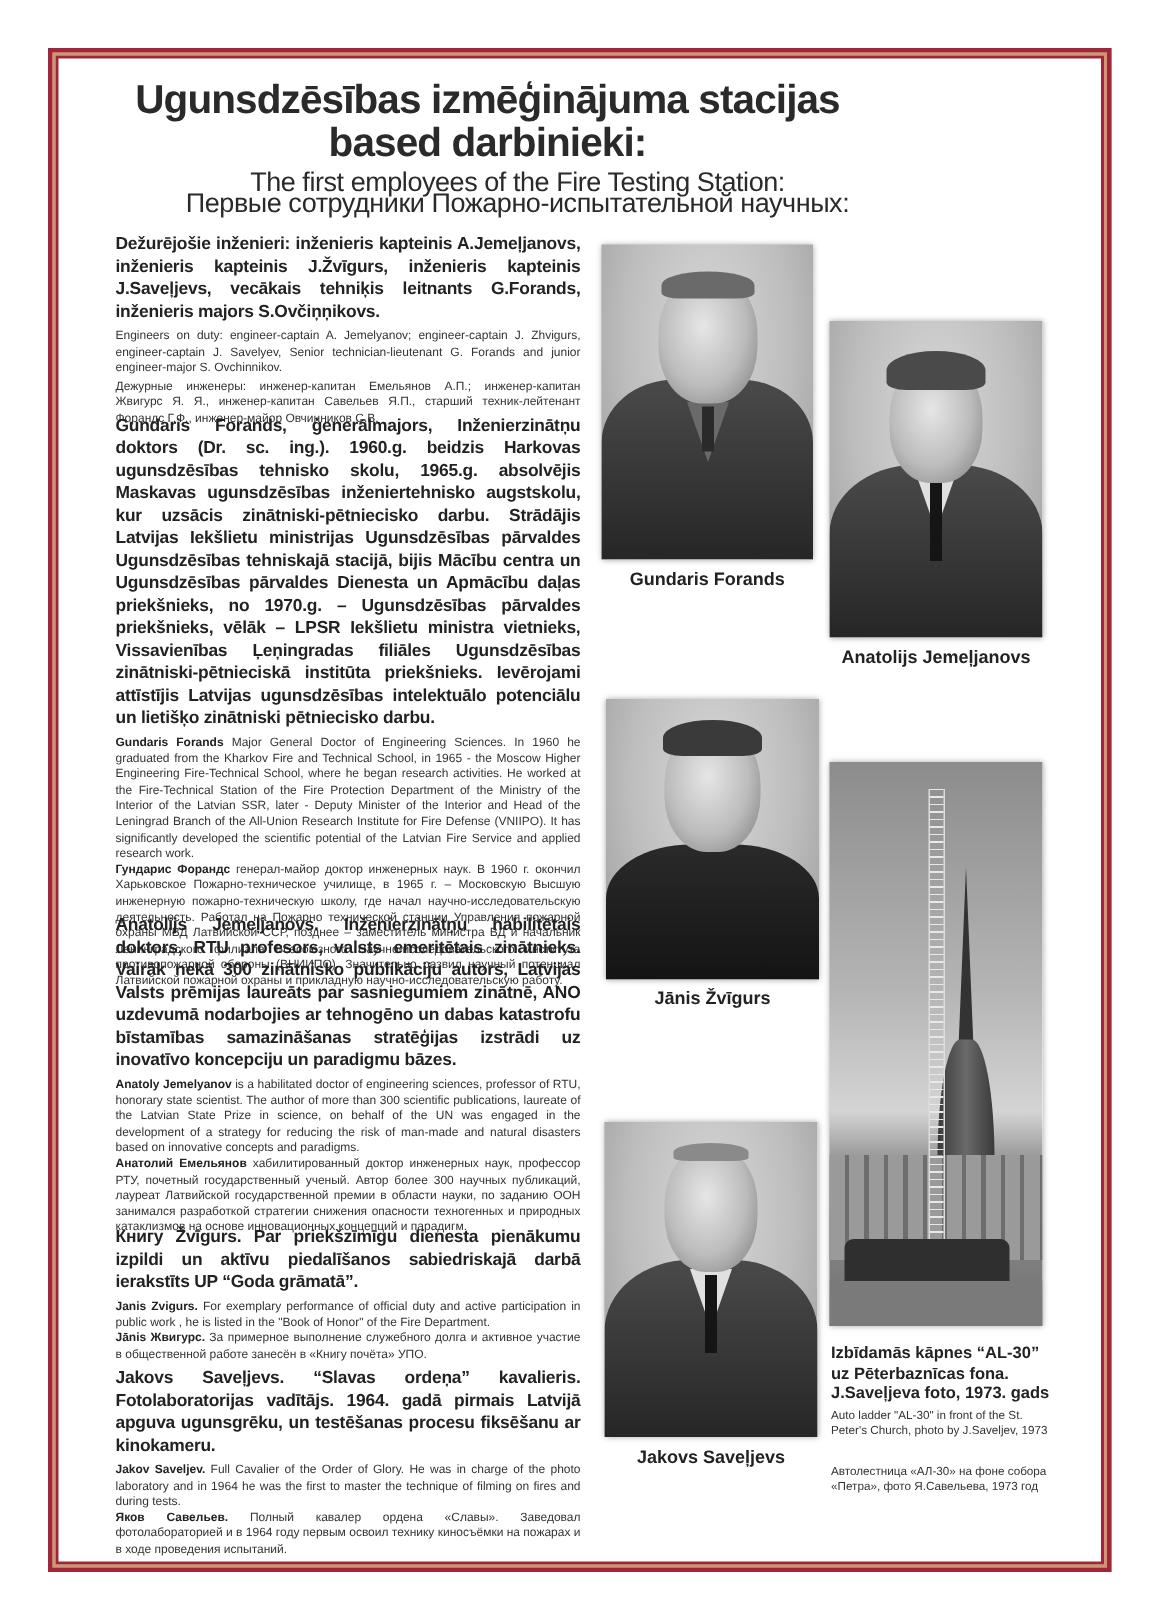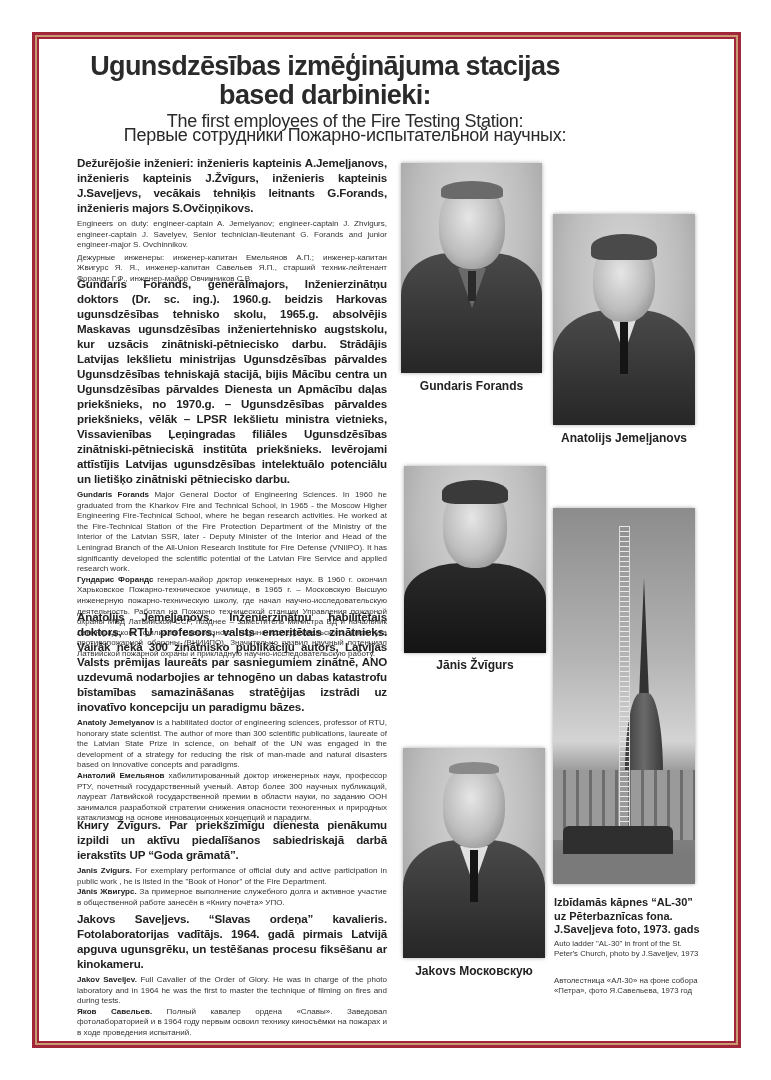--- a/index.html
+++ b/index.html
@@ -119,21 +119,21 @@
 </div>
 <div class="cap" style="left:404px; top:658px; width:142px;">Jānis Žvīgurs</div>
 
 <div class="photo portrait" style="left:403px; top:748px; width:142px; height:210px;">
   <div class="body" style="height:118px;"></div>
   <div class="shirt" style="top:98px;"></div>
   <div class="tie" style="top:102px; height:52px;"></div>
   <div class="head" style="top:16px; width:62px; height:84px;"></div>
   <div class="hair" style="top:14px; width:50px; height:12px; background:#8a8a8a;"></div>
 </div>
-<div class="cap" style="left:403px; top:964px; width:142px;">Jakovs Московскую</div>
+<div class="cap" style="left:403px; top:964px; width:142px;">Jakovs Saveļjevs</div>
 
 <div class="photo tower" style="left:553px; top:508px; width:142px; height:376px;">
   <div class="spire"></div>
   <div class="towerbody"></div>
   <div class="building"></div>
   <div class="ladder"></div>
   <div class="truck"></div>
   <div class="ground"></div>
 </div>
 <div class="cap2">

